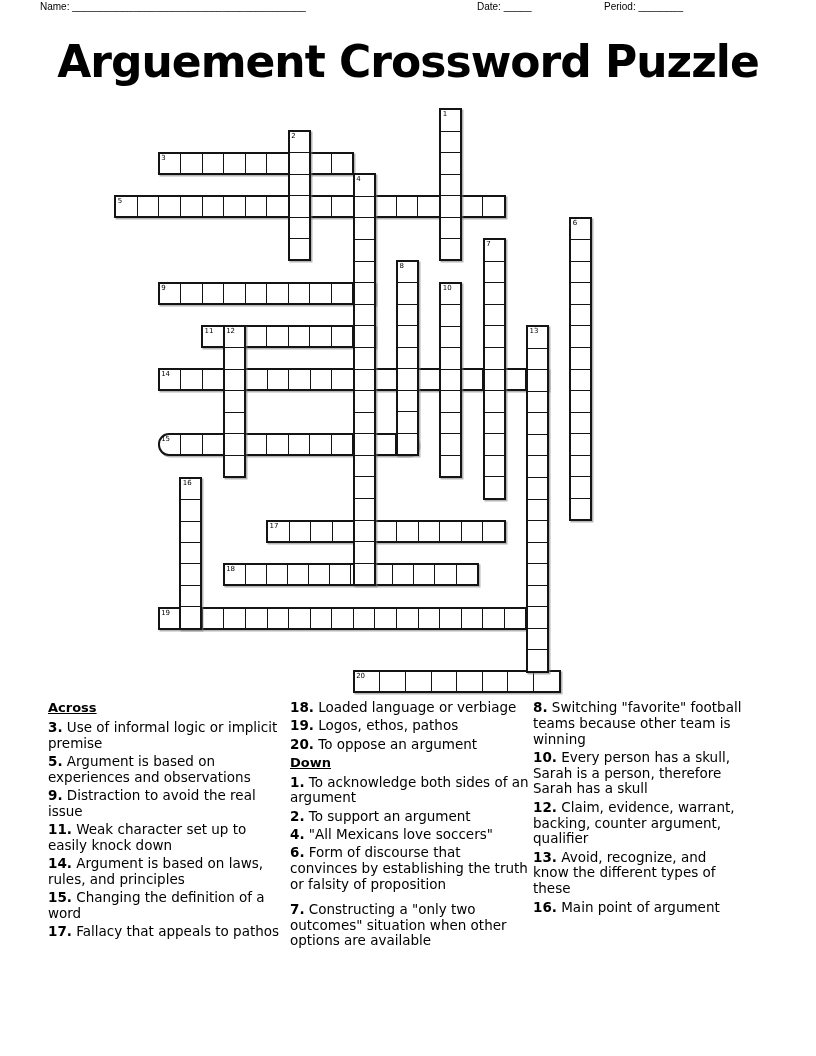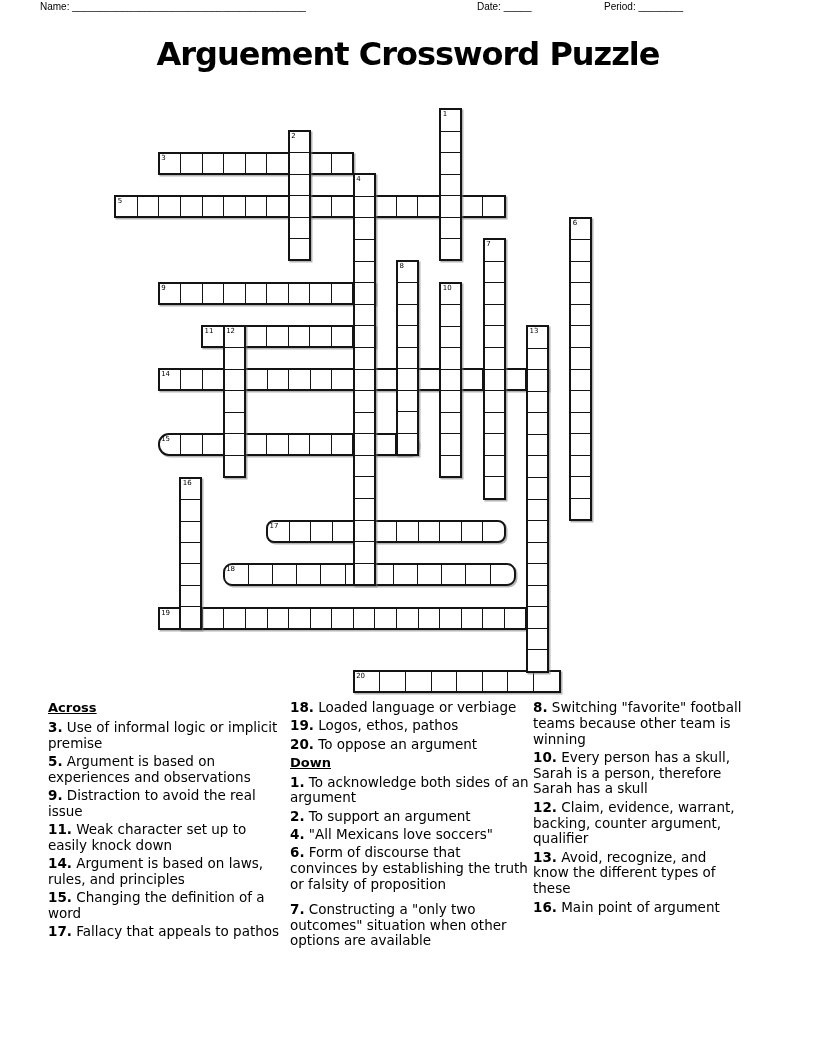--- a/index.html
+++ b/index.html
@@ -16,21 +16,21 @@
     font-size:10px; color:#000;
   }
   .hdr-name   { left:40px; }
   .hdr-date   { left:477px; }
   .hdr-period { left:604px; }
   .blank { letter-spacing:0; }
   
   .title {
     position:absolute; top:34px; left:0; width:816px;
     text-align:center; font-weight:bold;
-    font-size:32px; letter-spacing:-1px; line-height:1.25;
+    font-size:44px; letter-spacing:-1px; line-height:1.25;
     color:#000;
   }
   
   #grid { position:absolute; left:115px; top:109px; width:478px; height:566px; }
   .word {
     position:absolute; box-sizing:border-box;
     border:2px solid #141414; background:#fff;
     display:flex;
     box-shadow:1.5px 1.5px 0 rgba(120,120,120,0.55);
   }
@@ -164,36 +164,36 @@
       <div class="cell"></div>
       <div class="cell"></div>
       <div class="cell"></div>
       <div class="cell"></div>
       <div class="cell"></div>
       <div class="cell"></div>
       <div class="cell"></div>
       <div class="cell"></div>
       <div class="cell"></div>
     </div>
-    <div class="word across" style="left: 150.99px; top: 411.03px; width: 239.77px; height: 23.07px; border-radius: 8px;">
+    <div class="word across" style="left: 150.99px; top: 411.03px; width: 239.77px; height: 23.07px;">
       <div class="cell">
         <span class="cellnum">17</span>
       </div>
       <div class="cell"></div>
       <div class="cell"></div>
       <div class="cell"></div>
       <div class="cell"></div>
       <div class="cell"></div>
       <div class="cell"></div>
       <div class="cell"></div>
       <div class="cell"></div>
       <div class="cell"></div>
       <div class="cell"></div>
     </div>
-    <div class="word across" style="left: 107.65px; top: 454.37px; width: 293px; height: 23.07px; border-radius: 9px;">
+    <div class="word across" style="left: 107.65px; top: 454.37px; width: 256px; height: 23.07px;">
       <div class="cell">
         <span class="cellnum">18</span>
       </div>
       <div class="cell"></div>
       <div class="cell"></div>
       <div class="cell"></div>
       <div class="cell"></div>
       <div class="cell"></div>
       <div class="cell"></div>
       <div class="cell"></div>

